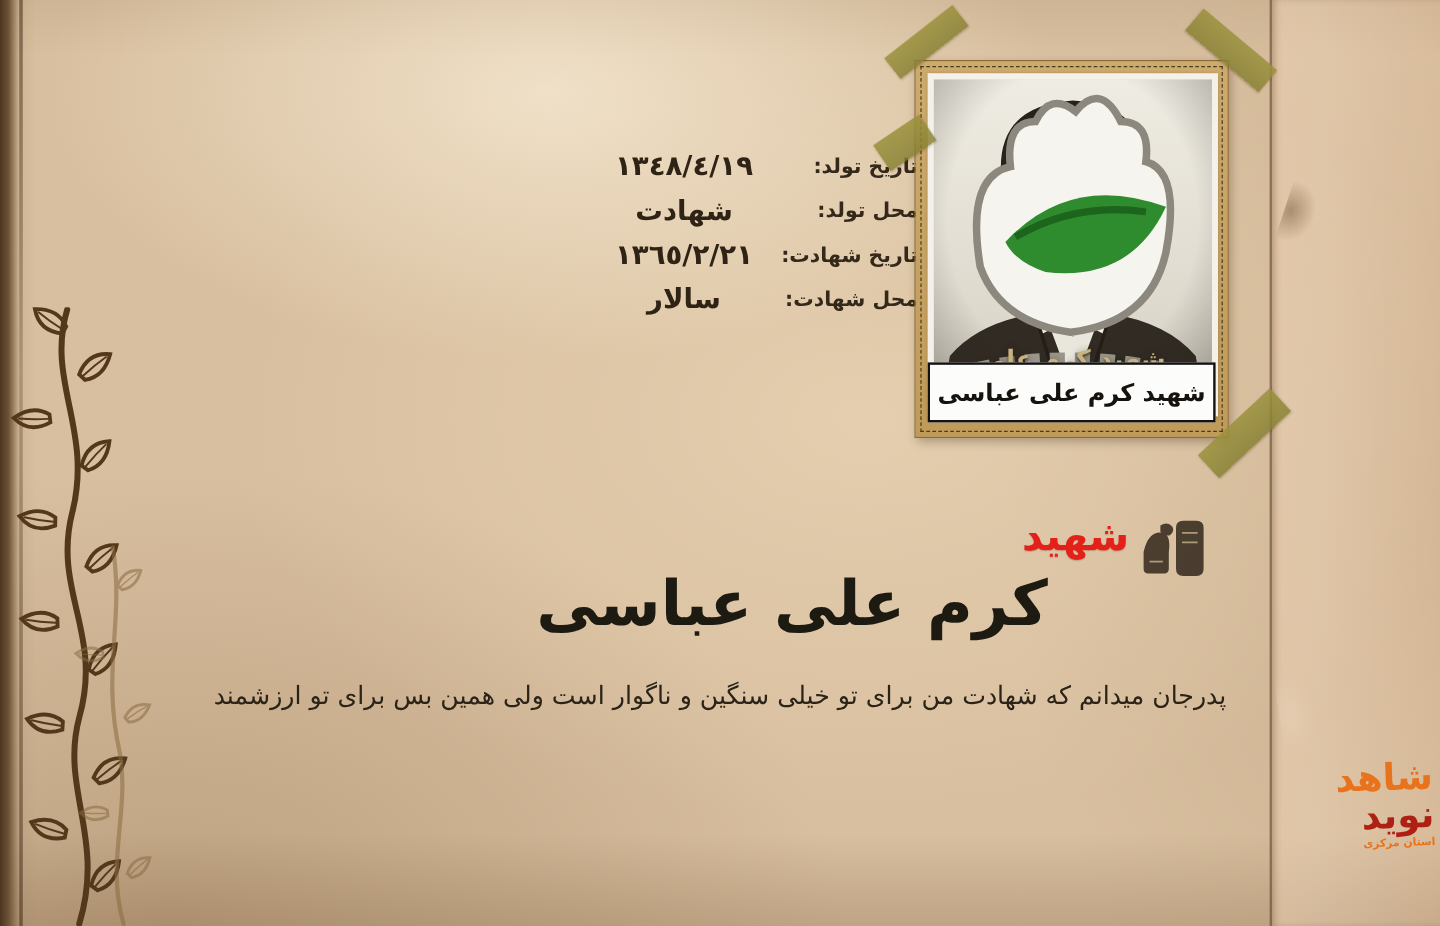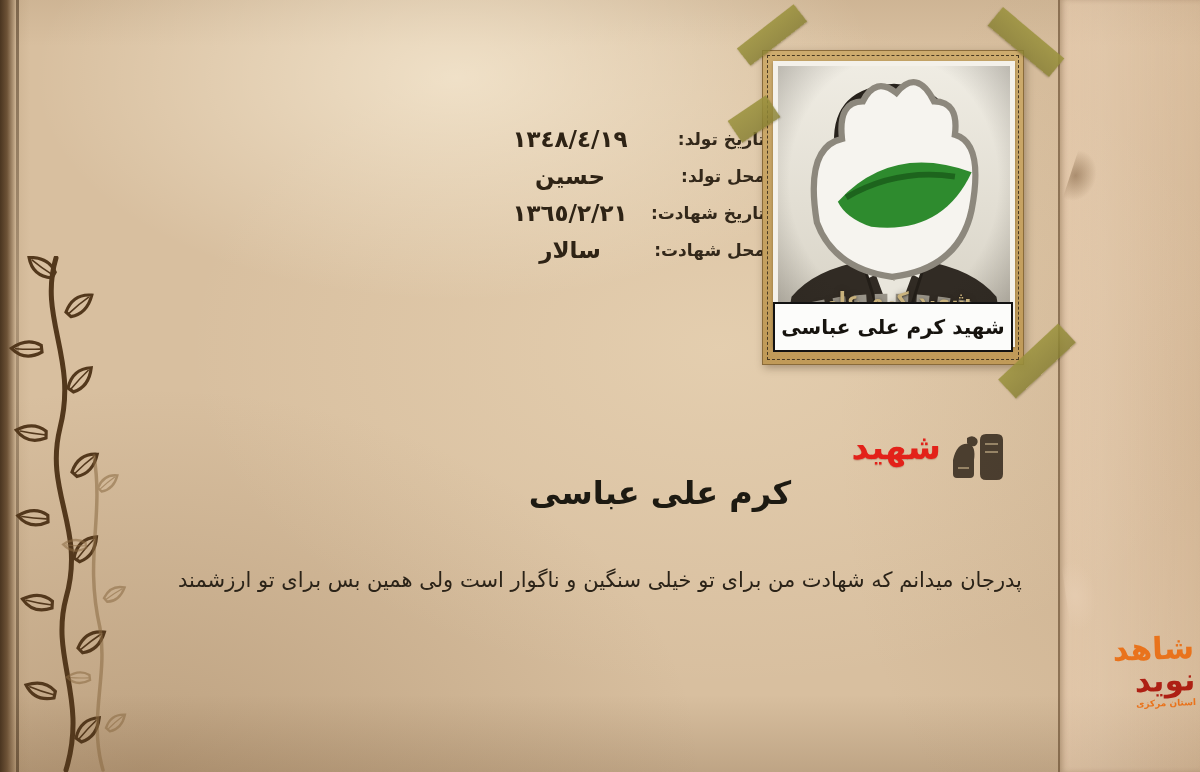--- a/index.html
+++ b/index.html
@@ -108,21 +108,21 @@
     display:flex; justify-content:flex-end; gap:8px;
   }
   .shahid-label {
     font-size:34px; font-weight:bold; color:#e32119; line-height:1;
     text-shadow:0 1px 1px rgba(120,20,10,.25); padding-bottom:4px;
   }
   .martyr-icon { width:58px; height:54px; flex:0 0 auto; }
 
   .martyr-name {
     position:absolute; left:310px; top:474px; width:700px;
-    text-align:center; font-size:32px; font-weight:bold; color:#1d1a12;
+    text-align:center; font-size:52px; font-weight:bold; color:#1d1a12;
   }
 
   
   .paragraph {
     position:absolute; left:95px; top:562px; width:1010px;
     direction:rtl; text-align:center;
     font-size:21px; font-weight:normal; color:#2b2318; line-height:37px;
   }
 
   
@@ -174,21 +174,21 @@
       <use href="#leaf" transform="translate(98,342) rotate(-14) scale(0.75)"></use>
       <use href="#leaf" transform="translate(84,424) rotate(-160) scale(0.75)"></use>
       <use href="#leaf" transform="translate(100,472) rotate(-22) scale(0.75)"></use>
     </g>
   </svg>
 
   <div class="info-grid">
     <div class="info-label">تاریخ تولد:</div>
     <div class="info-value">١٣٤٨/٤/١٩</div>
     <div class="info-label">محل تولد:</div>
-    <div class="info-value">حسین</div>
+    <div class="info-value">شهادت</div>
     <div class="info-label">تاریخ شهادت:</div>
     <div class="info-value">١٣٦٥/٢/٢١</div>
     <div class="info-label">محل شهادت:</div>
     <div class="info-value">سالار</div>
   </div>
 
   <div class="photo-frame">
     <div class="photo-mat">
       <div class="portrait">
         <svg viewBox="0 0 240 280" preserveAspectRatio="none" aria-hidden="true">

